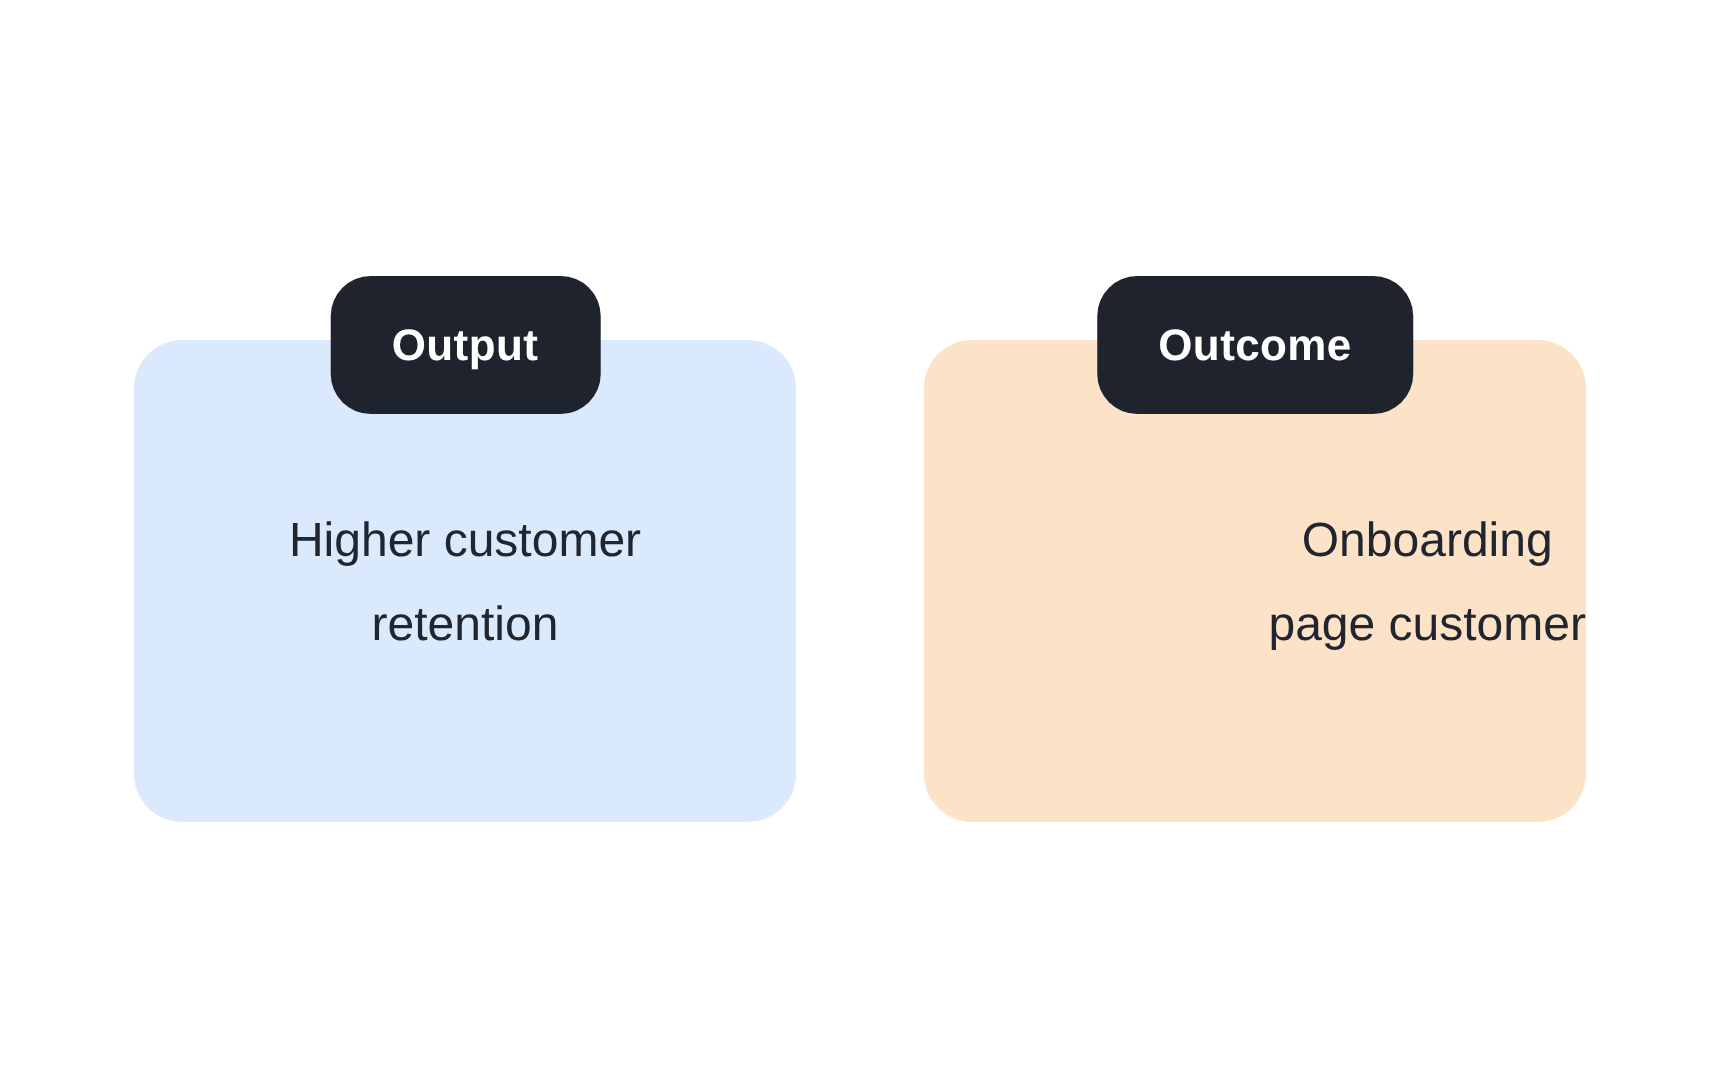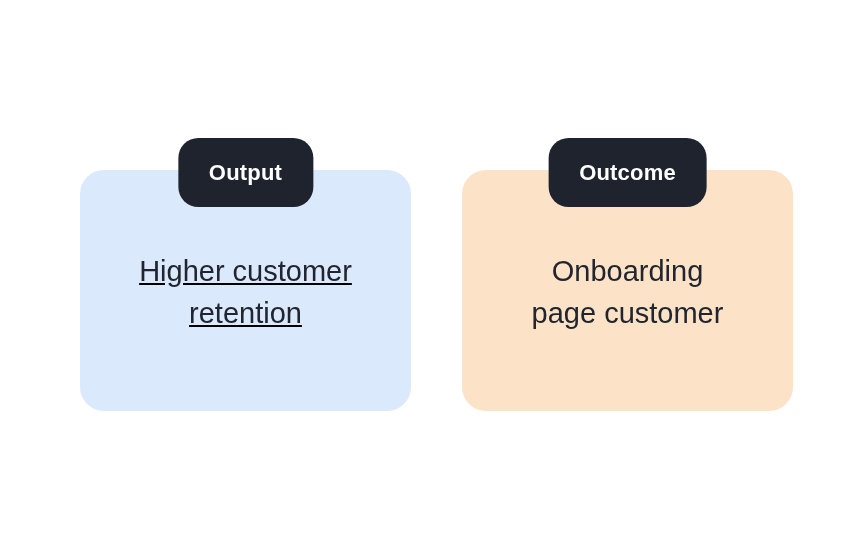--- a/index.html
+++ b/index.html
@@ -18,21 +18,21 @@
   .card {
     position: absolute;
     top: 170px;
     width: 331px;
     height: 241px;
     border-radius: 24px;
     display: flex;
     align-items: center;
     justify-content: center;
   }
-  .card.left  { left: 80px; text-decoration: underline; }
+  .card.left  { left: 67px; }
   .card.right { left: 462px; }
   .badge {
     position: absolute;
     top: -32px;
     left: 50%;
     transform: translateX(-50%);
     height: 69px;
     border-radius: 20px;
     padding: 0 31px;
     display: flex;
@@ -40,42 +40,42 @@
     justify-content: center;
     box-sizing: border-box;
     white-space: nowrap;
   }
   .badge-label {
     font-size: 22px;
     font-weight: 700;
     letter-spacing: 0.2px;
   }
   .card-text {
-    font-size: 29px;
+    font-size: 24px;
     line-height: 42px;
     text-align: center;
     white-space: pre-line;
     font-weight: 400;
     margin-top: 2px;
   }
 </style>
 </head>
 <body>
 
 <div class="canvas">
 
   <div class="card left" style="background-color: rgb(219, 233, 252);">
     <div class="badge" style="background-color: rgb(31, 35, 46);">
       <span class="badge-label" style="color: rgb(255, 255, 255);">Output</span>
     </div>
     <div class="card-text" style="color: rgb(32, 37, 47);">Higher customer
 retention</div>
   </div>
 
-  <div class="card right" style="background-color: rgb(252, 226, 198);">
+  <div class="card right" style="background-color: rgb(252, 226, 198); justify-content: flex-end;">
     <div class="badge" style="background-color: rgb(31, 35, 46);">
       <span class="badge-label" style="color: rgb(255, 255, 255);">Outcome</span>
     </div>
     <div class="card-text" style="color: rgb(32, 37, 47);">Onboarding
 page customer</div>
   </div>
 
 </div>
 
 </body></html>

